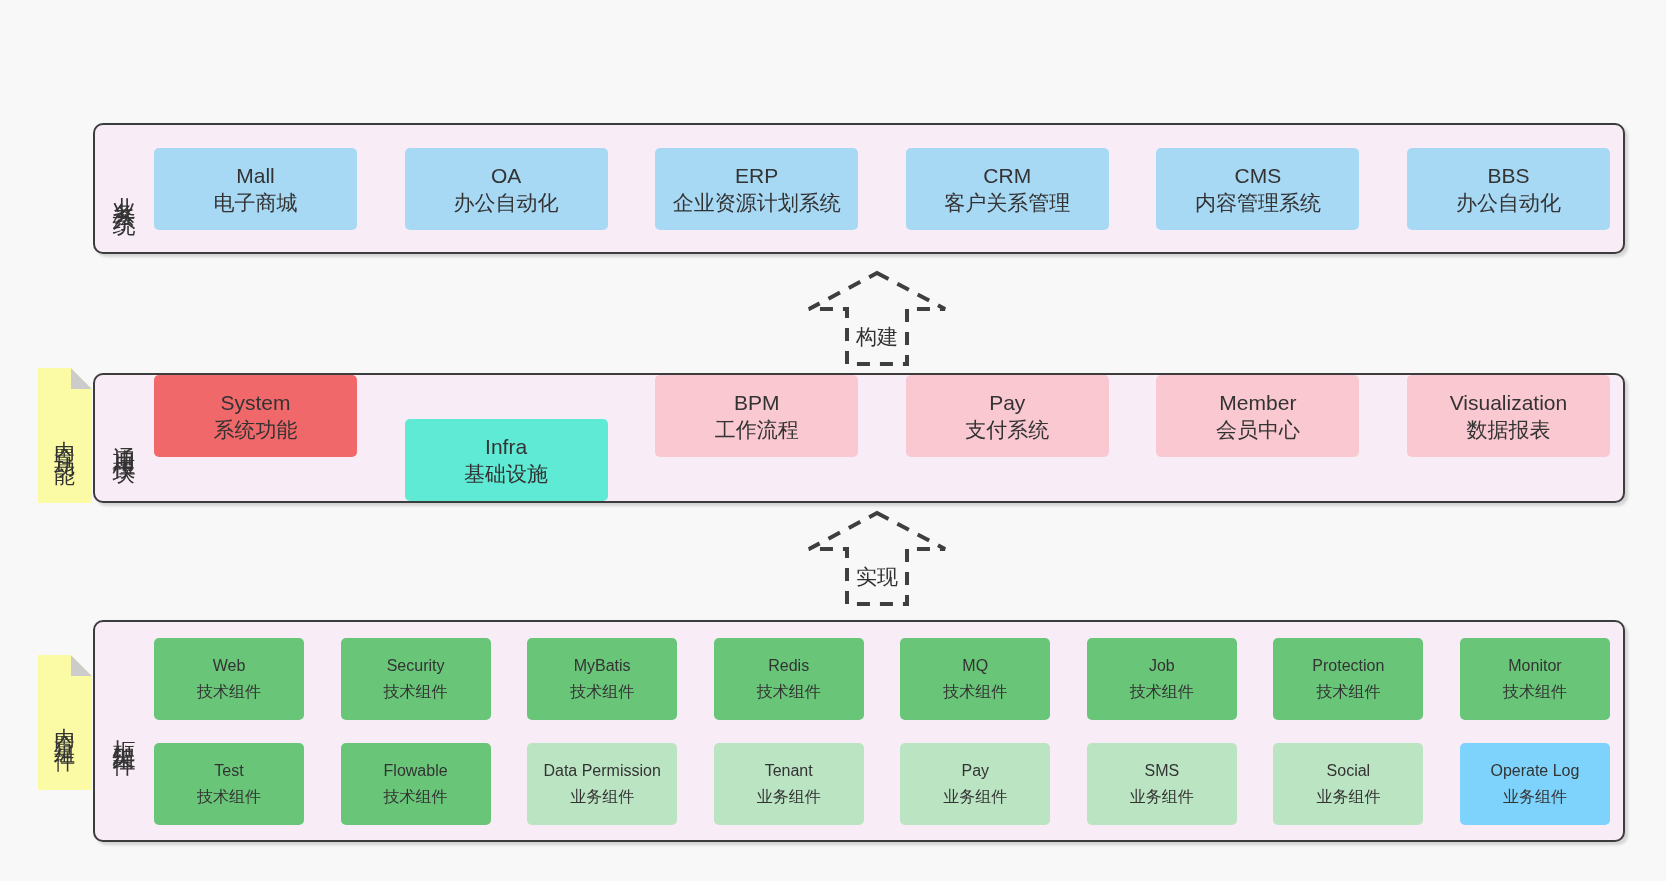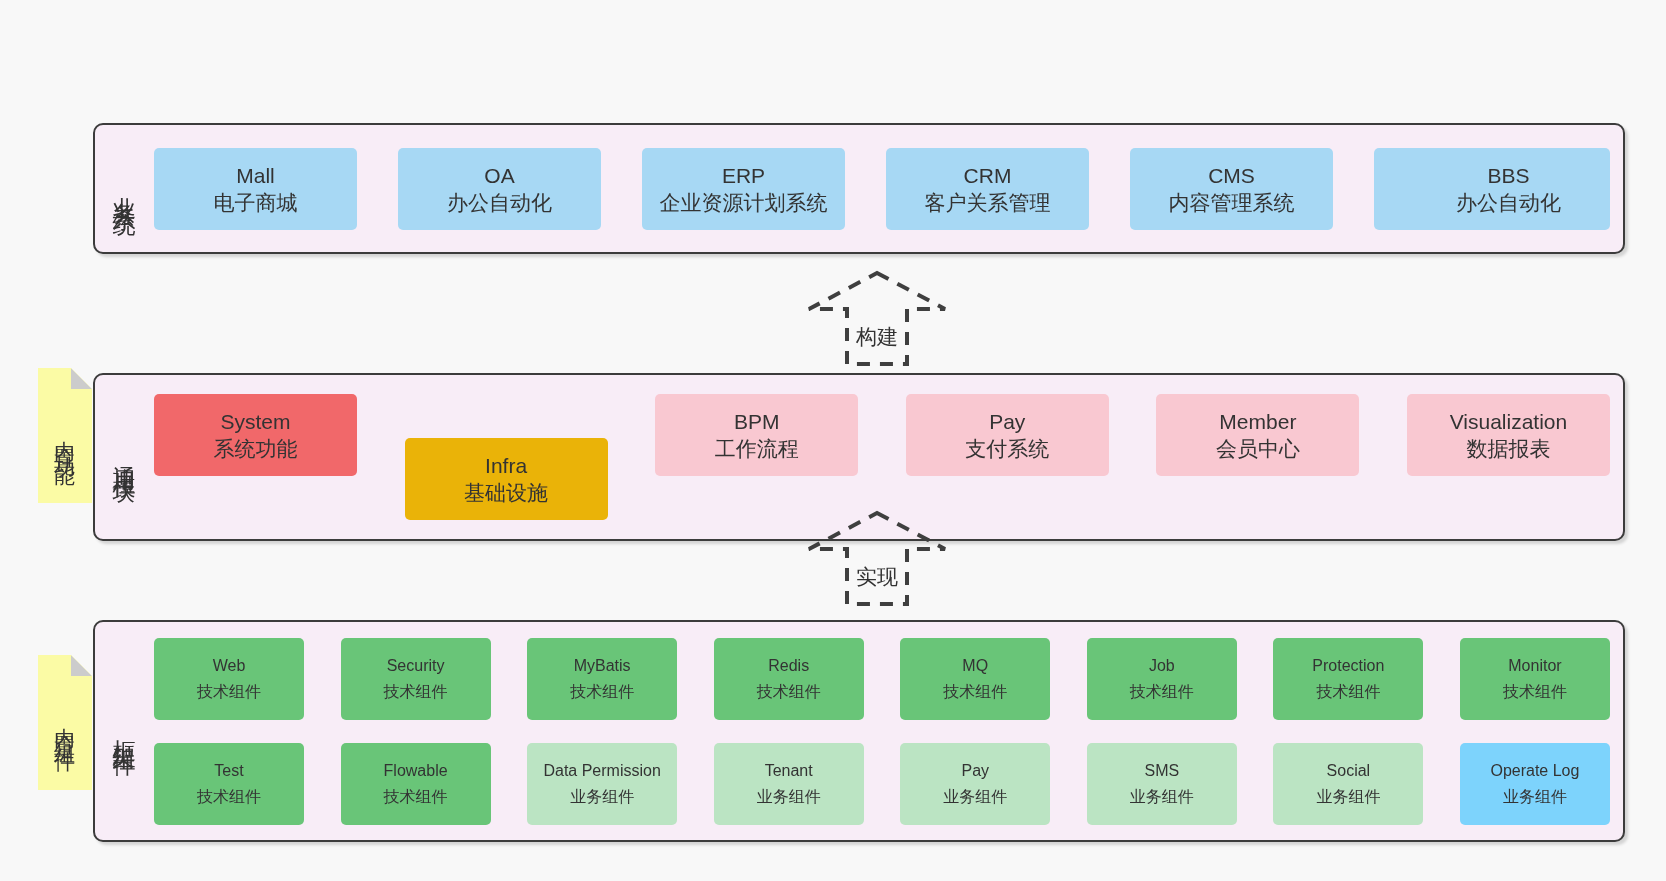--- a/index.html
+++ b/index.html
@@ -14,21 +14,21 @@
   .band{
     position:absolute;left:93px;width:1532px;
     background:var(--band-bg,#f8edf7);
     border:2px solid var(--band-border,#3c3c3c);
     border-radius:10px;
     box-shadow:3px 3px 3px rgba(0,0,0,0.15);
     display:flex;
     box-sizing:border-box;
   }
   .band-1{top:123px;height:131px;}
-  .band-2{top:373px;height:168px;}
+  .band-2{top:373px;height:130px;}
   .band-3{top:620px;height:222px;}
   .band-label{flex:0 0 58px;display:flex;align-items:center;justify-content:center;}
   .band-label span{
     writing-mode:vertical-lr;text-orientation:upright;
     font-size:23px;line-height:1;letter-spacing:5px;color:var(--text,#333);
   }
   .band-rows{flex:1;display:flex;flex-direction:column;justify-content:center;gap:23px;padding:0 13px 0 1px;}
   .row{display:flex;justify-content:space-between;}
   .box{
     height:82px;border-radius:5px;
@@ -99,21 +99,21 @@
             <div class="box-sub">企业资源计划系统</div>
           </div>
           <div class="box" style="background: rgb(167, 216, 244);">
             <div class="box-name">CRM</div>
             <div class="box-sub">客户关系管理</div>
           </div>
           <div class="box" style="background: rgb(167, 216, 244);">
             <div class="box-name">CMS</div>
             <div class="box-sub">内容管理系统</div>
           </div>
-          <div class="box" style="background: rgb(167, 216, 244); padding-left: 33px;">
+          <div class="box" style="background: rgb(167, 216, 244);">
             <div class="box-name">BBS</div>
             <div class="box-sub">办公自动化</div>
           </div>
         </div>
     </div>
   </section>
 
   <div class="arrow arrow-1">
     <svg viewBox="0 0 160 100" aria-hidden="true">
       <polygon points="80,5 148,41 110,41 110,96 50,96 50,41 12,41"></polygon>
@@ -131,21 +131,21 @@
   <section class="band band-2">
     <div class="band-label">
       <span>通用模块</span>
     </div>
     <div class="band-rows">
       <div class="row">
           <div class="box" style="background: rgb(241, 104, 106);">
             <div class="box-name">System</div>
             <div class="box-sub">系统功能</div>
           </div>
-          <div class="box" style="background: #eab308; margin-top: 44px;">
+          <div class="box" style="background: #5eead4; margin-top: 44px;">
             <div class="box-name">Infra</div>
             <div class="box-sub">基础设施</div>
           </div>
           <div class="box" style="background: rgb(249, 200, 209);">
             <div class="box-name">BPM</div>
             <div class="box-sub">工作流程</div>
           </div>
           <div class="box" style="background: rgb(249, 200, 209);">
             <div class="box-name">Pay</div>
             <div class="box-sub">支付系统</div>

